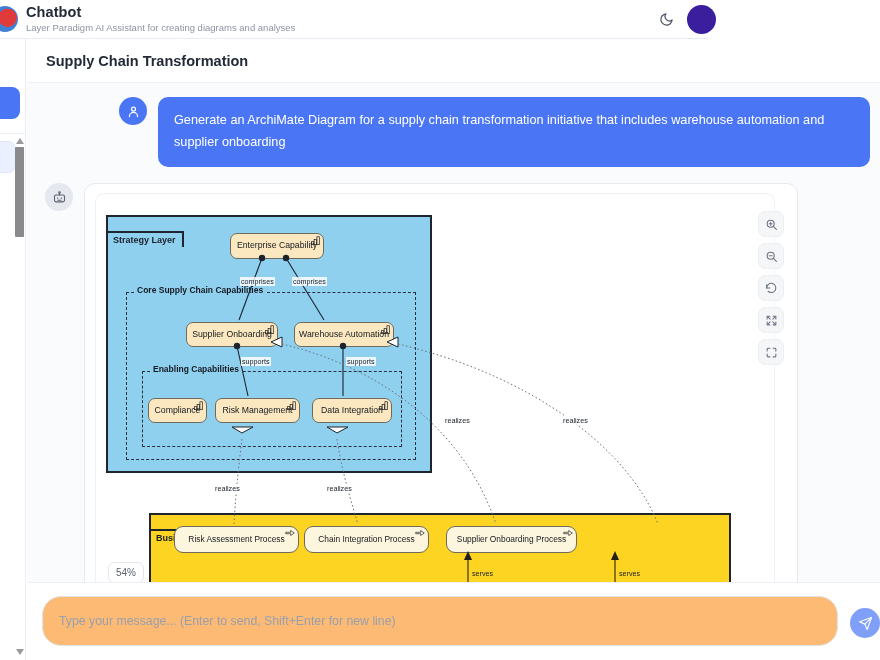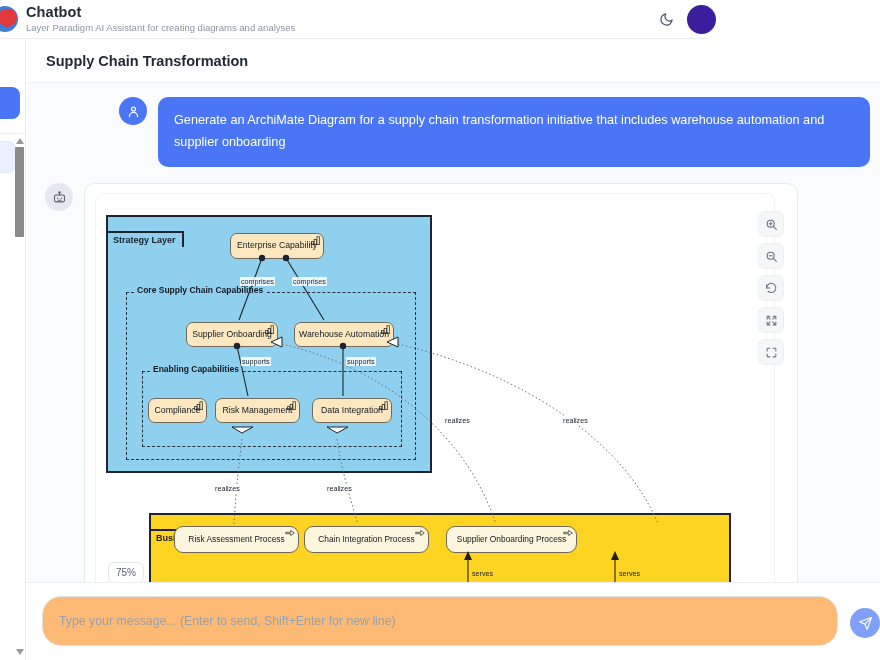--- a/index.html
+++ b/index.html
@@ -425,21 +425,21 @@
           <div class="edge-label" style="left:250px; top:163px;">supports</div>
           <div class="edge-label" style="left:118px; top:290px;">realizes</div>
           <div class="edge-label" style="left:230px; top:290px;">realizes</div>
           <div class="edge-label" style="left:348px; top:222px;">realizes</div>
           <div class="edge-label" style="left:466px; top:222px;">realizes</div>
           <div class="edge-label" style="left:375px; top:375px; background:transparent;">serves</div>
           <div class="edge-label" style="left:522px; top:375px; background:transparent;">serves</div>
 
         </div>
 
-        <div class="zoom-badge">75%</div>
+        <div class="zoom-badge">54%</div>
       </div>
 
       <div class="diagram-tools">
         <div class="tool-btn">
           <svg width="13" height="13" viewBox="0 0 24 24" fill="none" stroke="currentColor" stroke-width="2" stroke-linecap="round">
             <circle cx="10.5" cy="10.5" r="6.5"></circle>
               <path d="M15.4 15.4L21 21"></path>
               <path d="M10.5 7.8v5.4M7.8 10.5h5.4"></path>
           </svg>
         </div>

